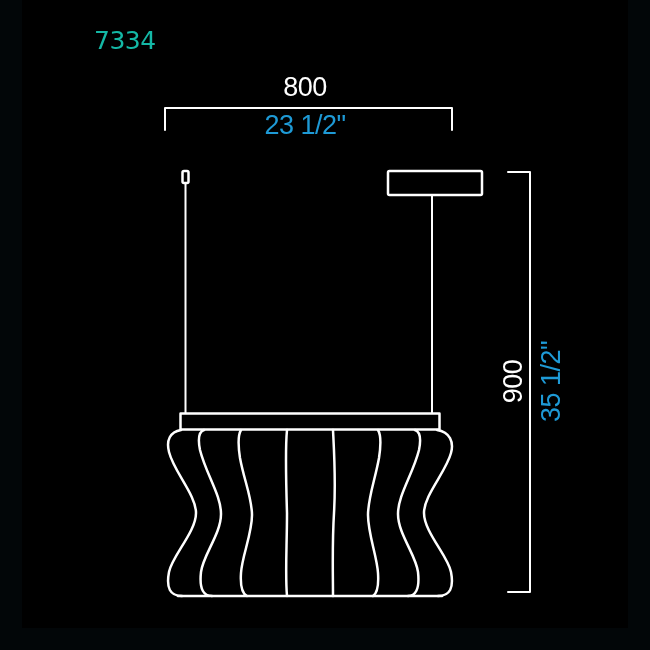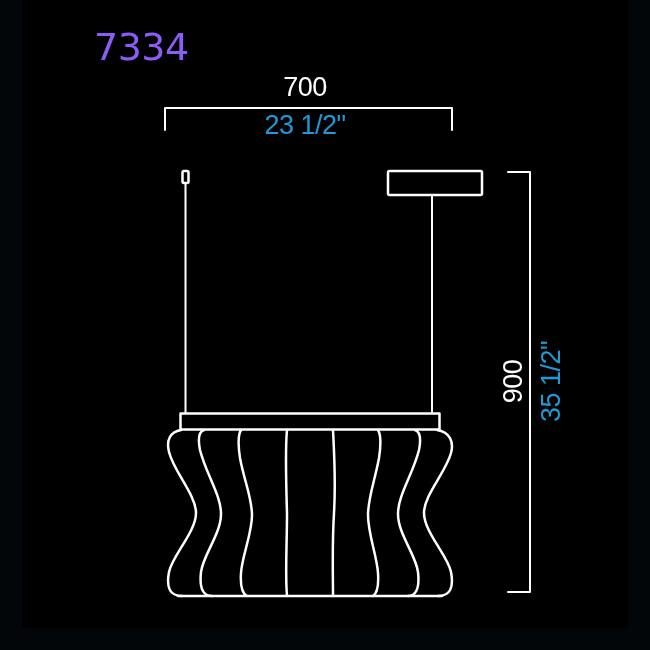--- a/index.html
+++ b/index.html
@@ -1,35 +1,35 @@
 <!DOCTYPE html>
 <html><head>
   <meta charset="utf-8">
   <style>
     html, body { margin: 0; padding: 0; background: #000; }
     body { width: 650px; height: 650px; position: relative; overflow: hidden; font-family: "Liberation Sans", sans-serif; }
     .frame { position: absolute; left: 0; top: 0; width: 650px; height: 650px; background: #020608; }
     .canvas { position: absolute; left: 22px; top: 0; width: 606px; height: 628px; background: #000; }
-    .title { position: absolute; left: 94px; top: 28px; font-size: 38px; color: #8b5cf6; font-family: "DejaVu Sans", sans-serif; letter-spacing: -0.5px; line-height: 1; }
+    .title { position: absolute; left: 94px; top: 28px; font-size: 25px; color: #14b8a6; font-family: "DejaVu Sans", sans-serif; letter-spacing: -0.5px; line-height: 1; }
     .dim-w-mm { position: absolute; left: 0; width: 610px; top: 74px; text-align: center; font-size: 27px; color: #fff; line-height: 1; letter-spacing: -0.5px; }
     .dim-w-in { position: absolute; left: 0; width: 610px; top: 112px; text-align: center; font-size: 27px; color: #1e9ad6; line-height: 1; letter-spacing: -0.5px; }
     .vtext { position: absolute; transform-origin: center center; transform: rotate(-90deg); white-space: nowrap; font-size: 27px; line-height: 1; letter-spacing: -0.5px; text-align: center; }
     .dim-h-mm { color: #fff; left: 468px; top: 368px; width: 90px; }
     .dim-h-in { color: #1e9ad6; left: 486px; top: 368px; width: 130px; }
     svg.drawing { position: absolute; left: 0; top: 0; }
   </style>
 </head>
 <body>
 
 <div class="frame"></div>
 <div class="canvas"></div>
 
 <div class="title">7334</div>
 
-<div class="dim-w-mm" style="left:0;width:610px;">700</div>
+<div class="dim-w-mm" style="left:0;width:610px;">800</div>
 <div class="dim-w-in" style="left:0;width:610px;">23 1/2"</div>
 
 <div class="vtext dim-h-mm">900</div>
 <div class="vtext dim-h-in">35 1/2"</div>
 
 <svg class="drawing" width="650" height="650" viewBox="0 0 650 650" fill="none" stroke="#ffffff" stroke-width="2" stroke-linecap="round" stroke-linejoin="round">
 
   <g>
     <path d="M165 130 L165 108 L452 108 L452 130"></path>
   </g>

